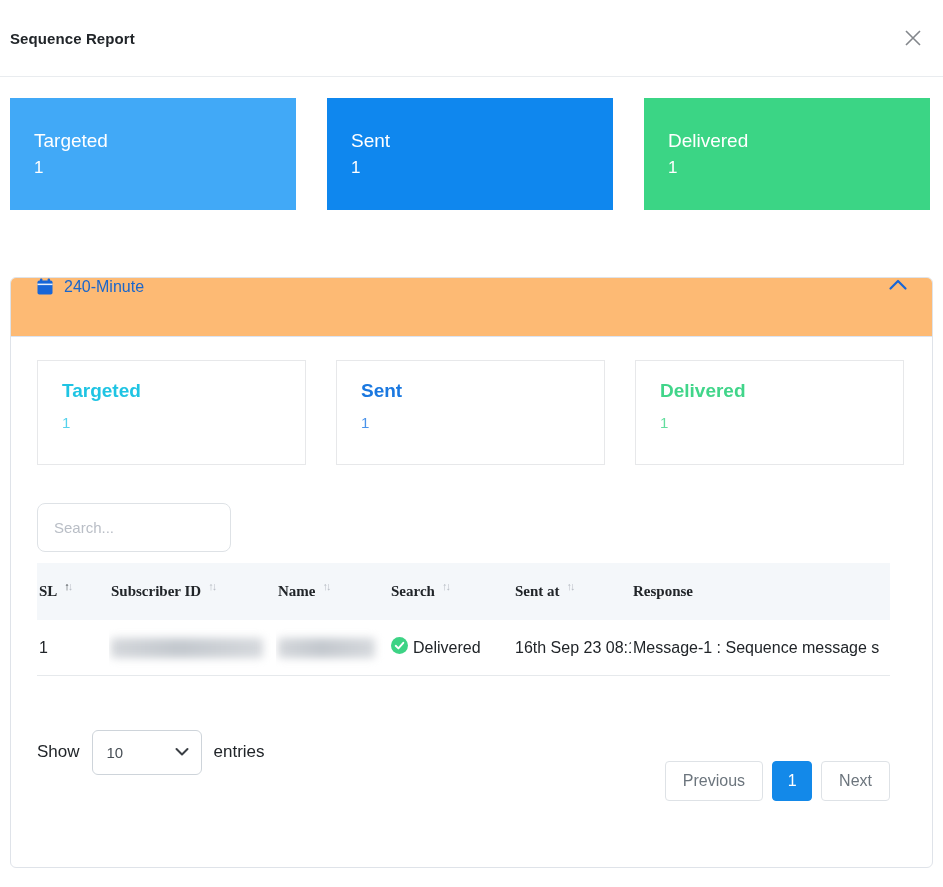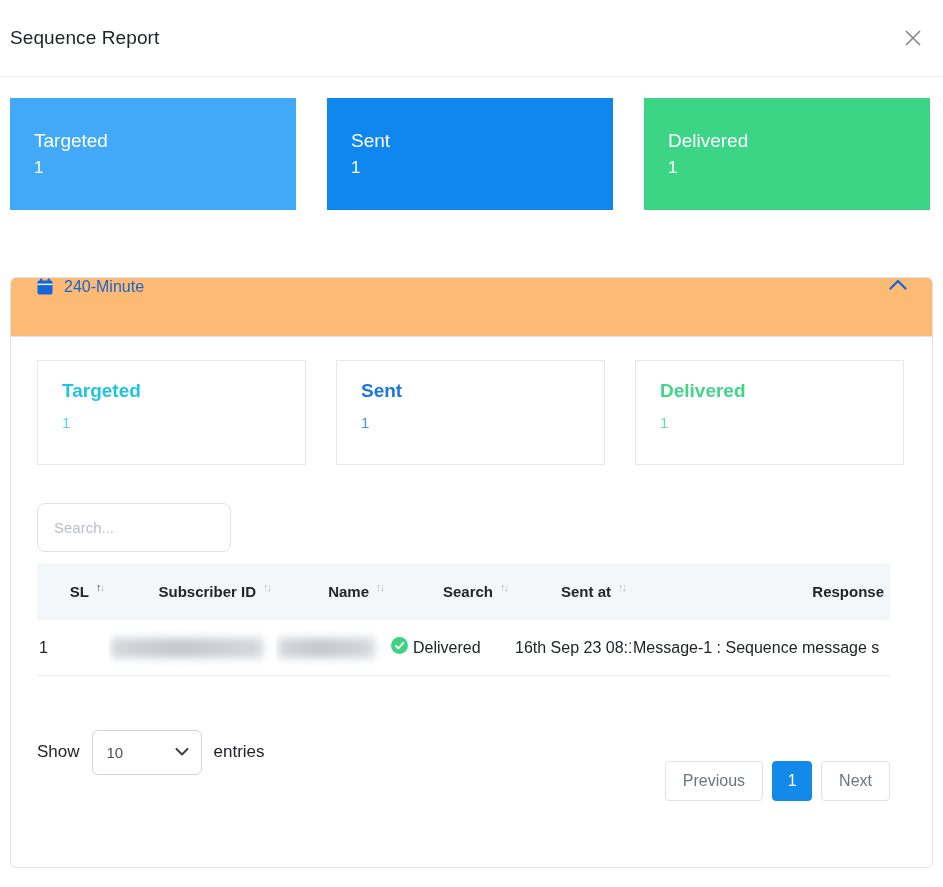--- a/index.html
+++ b/index.html
@@ -10,21 +10,21 @@
     color: #212529;
     overflow: hidden;
   }
 
   
   .modal-header {
     display:flex; align-items:center; justify-content:space-between;
     padding: 24px 16px 24px 10px;
     border-bottom: 1px solid #e9ecef;
   }
-  .modal-title { font-size: 19px; font-weight: 400; letter-spacing:.1px; }
+  .modal-title { font-size: 15px; font-weight: 700; letter-spacing:.1px; }
   .close-btn { background:none; border:none; cursor:pointer; line-height:0; padding:4px; }
 
   
   .summary-row { display:flex; gap:31px; margin: 21px 13px 0 10px; }
   .summary-card {
     flex:1; height:112px; padding: 0 24px;
     display:flex; flex-direction:column; justify-content:center;
     color:#fff;
   }
   .summary-card .lbl { font-size:19px; margin-bottom:6px; }
@@ -72,23 +72,23 @@
     border: 1px solid #dee2e6; border-radius: 8px;
     padding: 0 16px; font-size: 15px;
     font-family: "Liberation Sans", "DejaVu Sans", sans-serif;
     color:#495057; outline:none; display:block;
   }
   .search-input::placeholder { color:#b9bec6; }
 
   
   table { border-collapse: collapse; width: 100%; margin-top: 11px; table-layout: fixed; }
   thead th {
-    background:#f4f7fa; text-align:right;
+    background:#f4f7fa; text-align:left;
     font-size:15px; font-weight:700; color:#212529;
-    padding: 20px 6px 20px 2px; white-space:nowrap;
+    padding: 20px 6px 20px 2px; white-space:nowrap;font-family:Liberation Serif, serif;
   }
   .sort { display:inline-block; position:relative; top:-6px; margin-left:7px;
           font-size:11px; letter-spacing:-2px; font-weight:400; cursor:pointer; }
   .sort .au, .sort .ad { color:#b7bcc3; }
   .sorted-asc .sort .au { color:#3a3f44; }
   tbody td {
     font-size:16px; color:#212529;
     padding: 17px 6px 17px 2px;
     border-bottom: 1px solid #e6e9ec;
     vertical-align: middle; white-space:nowrap; overflow:hidden;

